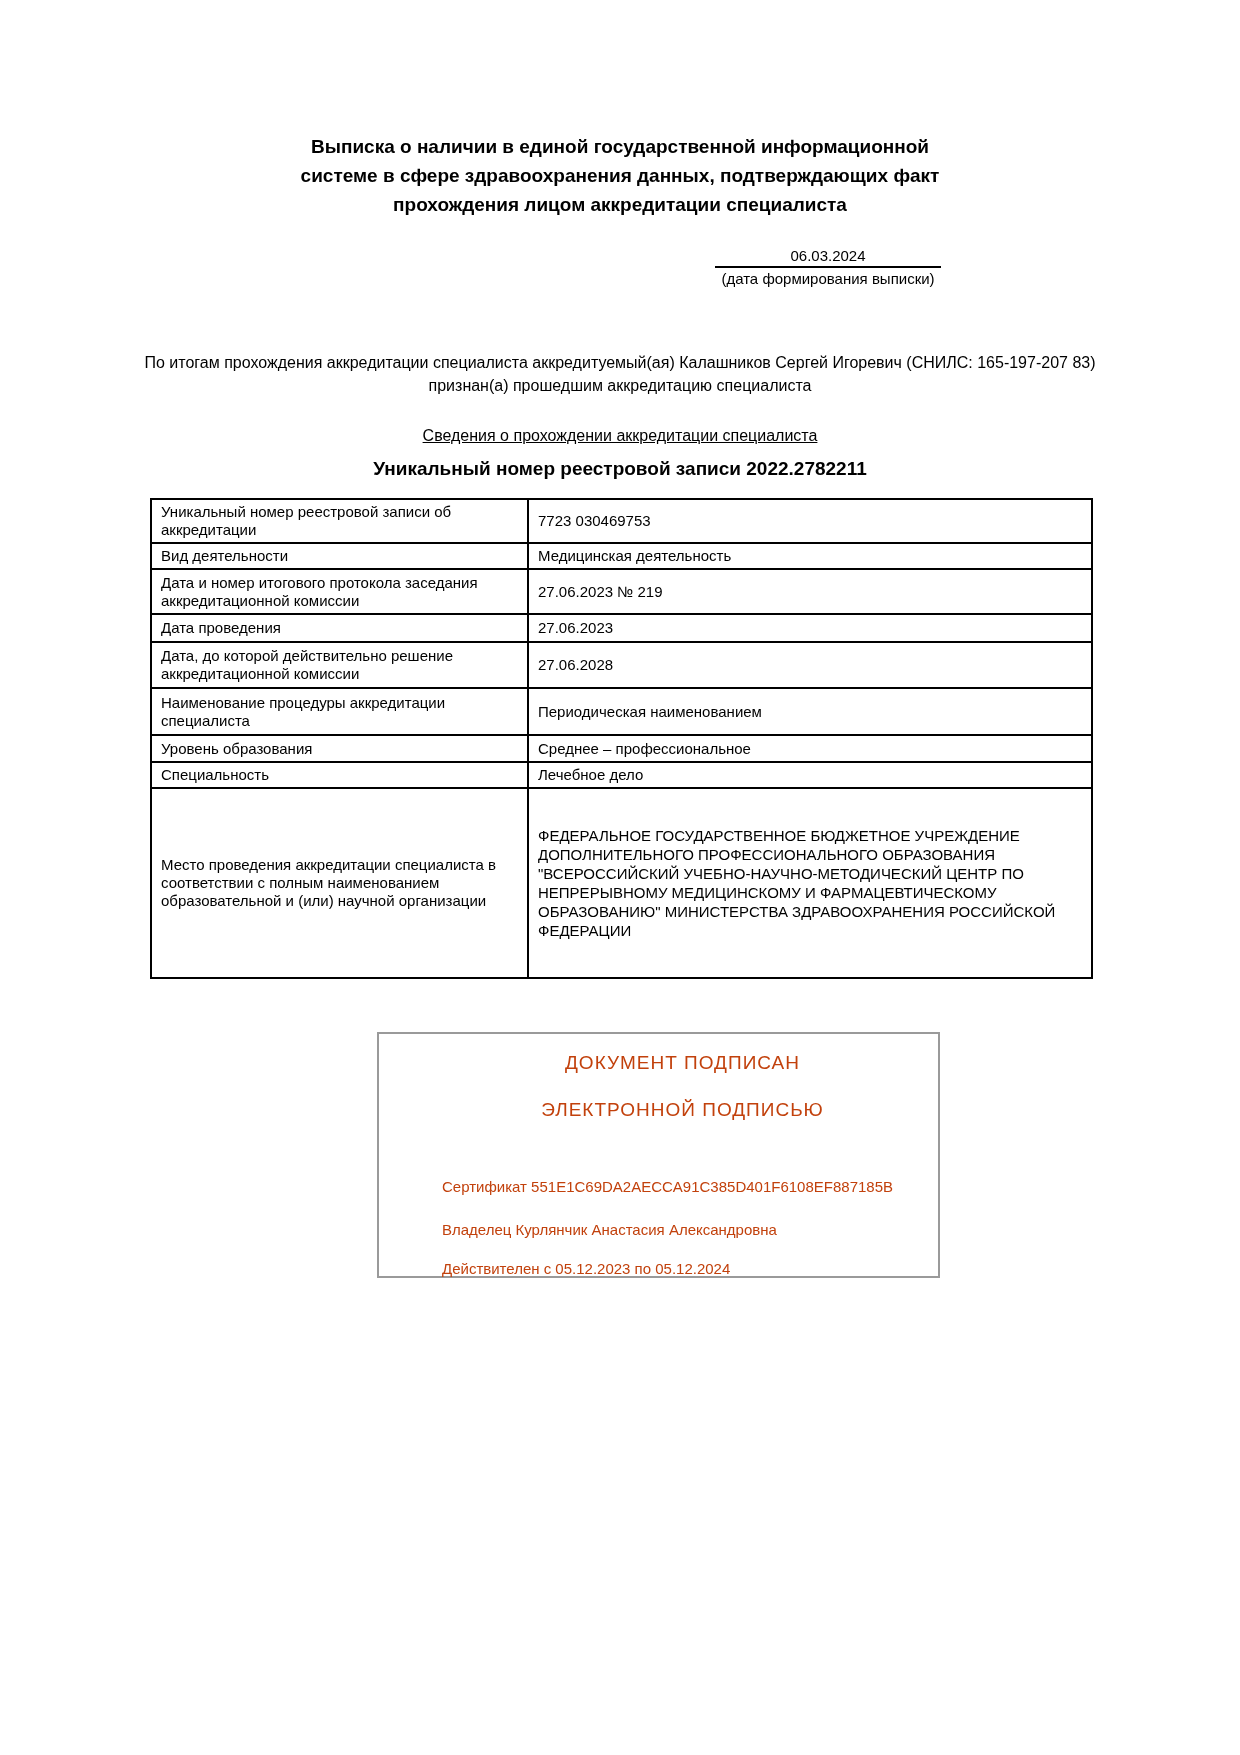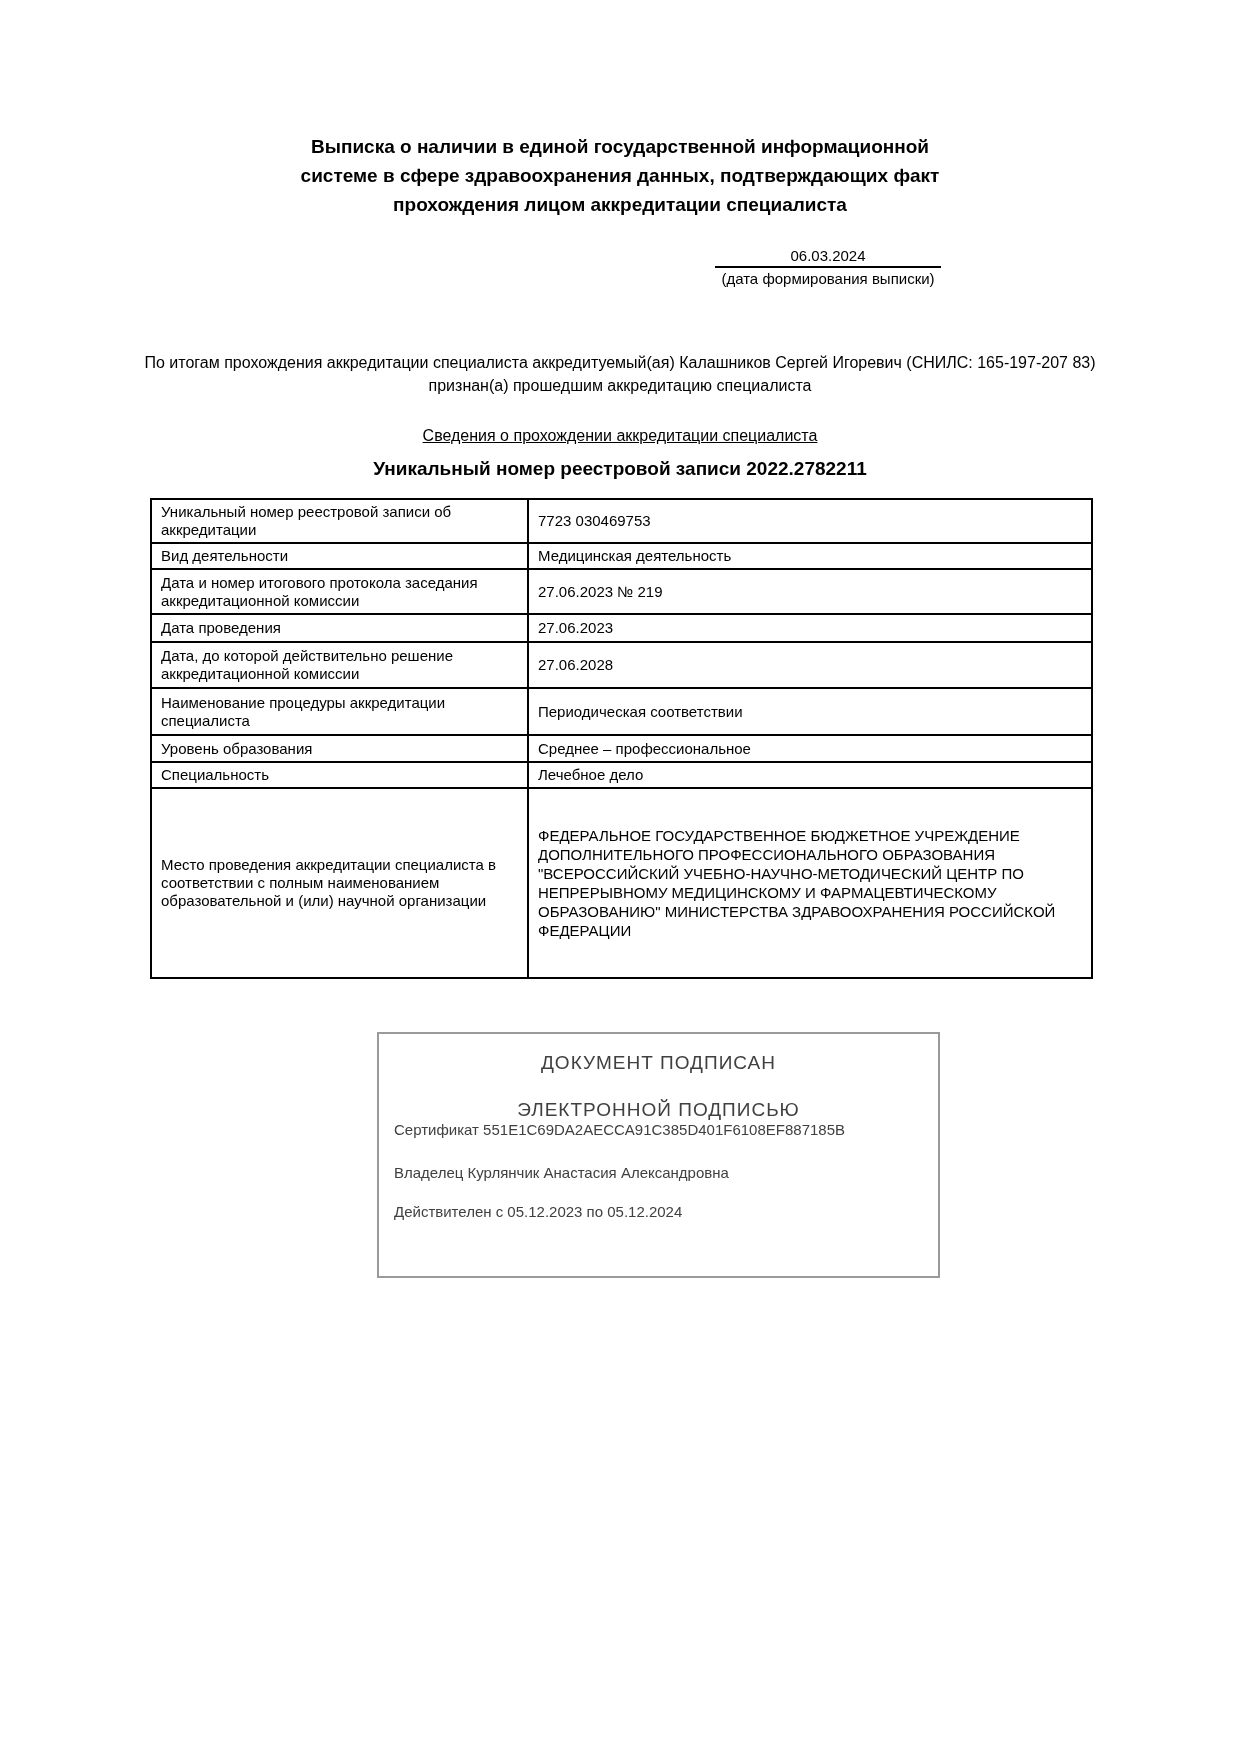--- a/index.html
+++ b/index.html
@@ -51,28 +51,29 @@
   tr.r5  { height: 46px; }
   tr.r6  { height: 47px; }
   tr.r7  { height: 27px; }
   tr.r8  { height: 21px; }
   tr.r9  { height: 26px; }
   tr.r10 { height: 190px; }
   tr.r10 td.col-value { line-height: 19px; padding-right: 18px; }
   .sign-box {
     position: absolute; top: 1032px; left: 377px; width: 563px; height: 246px;
     border: 2px solid #9a9a9a;
-    color: #404040;
+    color: #c2410c;
     padding-top: 18px;
+    padding-left: 48px;
   }
   .sign-head {
     text-align: center; font-size: 19px; letter-spacing: 1px;
   }
   .sign-head-1 { margin-bottom: 25px; }
-  .sign-head-2 { }
+  .sign-head-2 { margin-bottom: 57px; }
   .sign-detail {
     font-size: 15px; padding-left: 15px;
   }
   .sign-detail-1 { margin-bottom: 26px; }
   .sign-detail-2 { margin-bottom: 22px; }
 </style>
 </head>
 <body>
 
 <div class="doc-title">
@@ -109,21 +110,21 @@
     <tr class="r4">
       <td class="col-label">Дата проведения</td>
       <td class="col-value">27.06.2023</td>
     </tr>
     <tr class="r5">
       <td class="col-label">Дата, до которой действительно решение аккредитационной комиссии</td>
       <td class="col-value">27.06.2028</td>
     </tr>
     <tr class="r6">
       <td class="col-label">Наименование процедуры аккредитации специалиста</td>
-      <td class="col-value">Периодическая соответствии</td>
+      <td class="col-value">Периодическая наименованием</td>
     </tr>
     <tr class="r7">
       <td class="col-label">Уровень образования</td>
       <td class="col-value">Среднее – профессиональное</td>
     </tr>
     <tr class="r8">
       <td class="col-label">Специальность</td>
       <td class="col-value">Лечебное дело</td>
     </tr>
     <tr class="r10">

